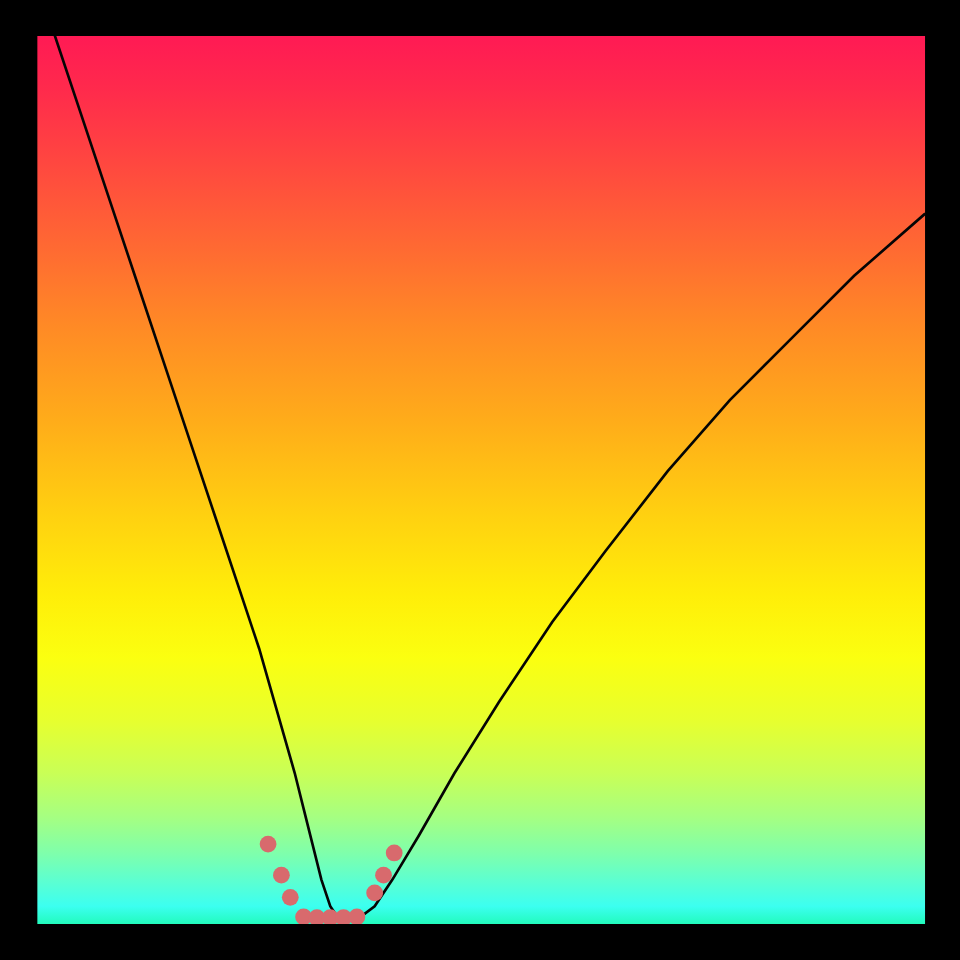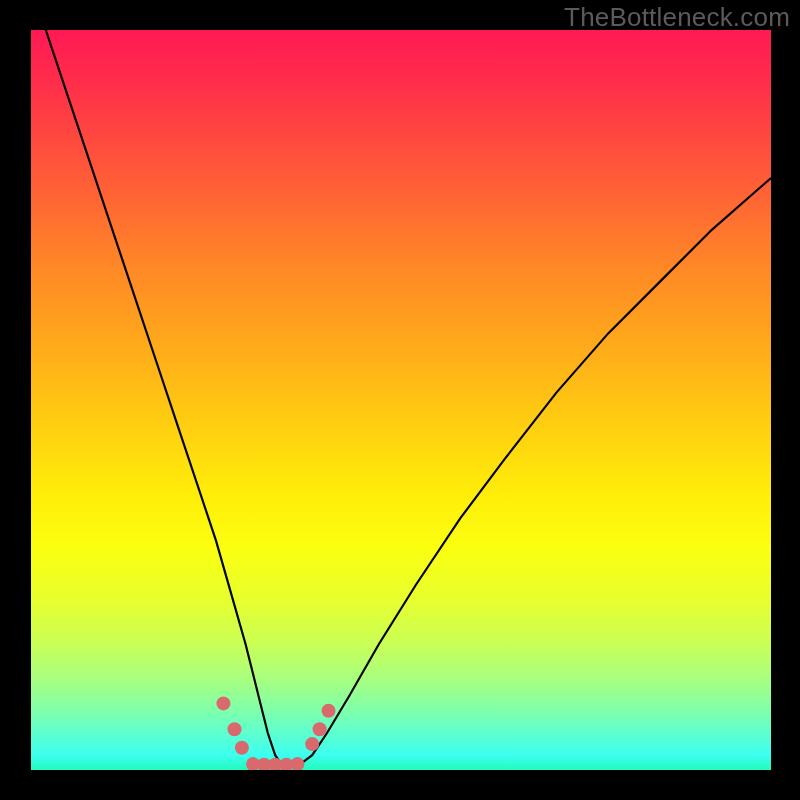--- a/index.html
+++ b/index.html
@@ -80,21 +80,20 @@
     fill: none;
     stroke: #050505;
     stroke-width: 2.2;
   }
 </style>
 </head>
 <body>
 
 <div class="frame">
 
-  <div class="watermark">TheBottleneck.com</div>
 
   <div class="plot-area">
     <div class="gradient-bg"></div>
 
     <svg class="curve" viewBox="0 0 740 740">
       <path id="curve-path" class="curve-path" d="M 0.0 -44.4 L 14.8 0.0 L 37.0 66.6 L 59.2 133.2 L 81.4 199.8 L 103.6 266.4 L 125.8 333.0 L 148.0 399.6 L 170.2 466.2 L 185.0 510.6 L 199.8 562.4 L 214.6 614.2 L 222.0 643.8 L 229.4 673.4 L 236.8 703.0 L 244.2 725.2 L 251.6 736.3 L 266.4 736.3 L 281.2 725.2 L 296.0 703.0 L 318.2 666.0 L 347.8 614.2 L 384.8 555.0 L 429.2 488.4 L 473.6 429.2 L 525.4 362.6 L 577.2 303.4 L 629.0 251.6 L 680.8 199.8 L 740.0 148.0"></path>
       <g id="marker-group">
           <circle cx="192.4" cy="673.4" r="7.0" class="marker"></circle>
           <circle cx="203.5" cy="699.3" r="7.0" class="marker"></circle>
           <circle cx="210.9" cy="717.8" r="7.0" class="marker"></circle>

